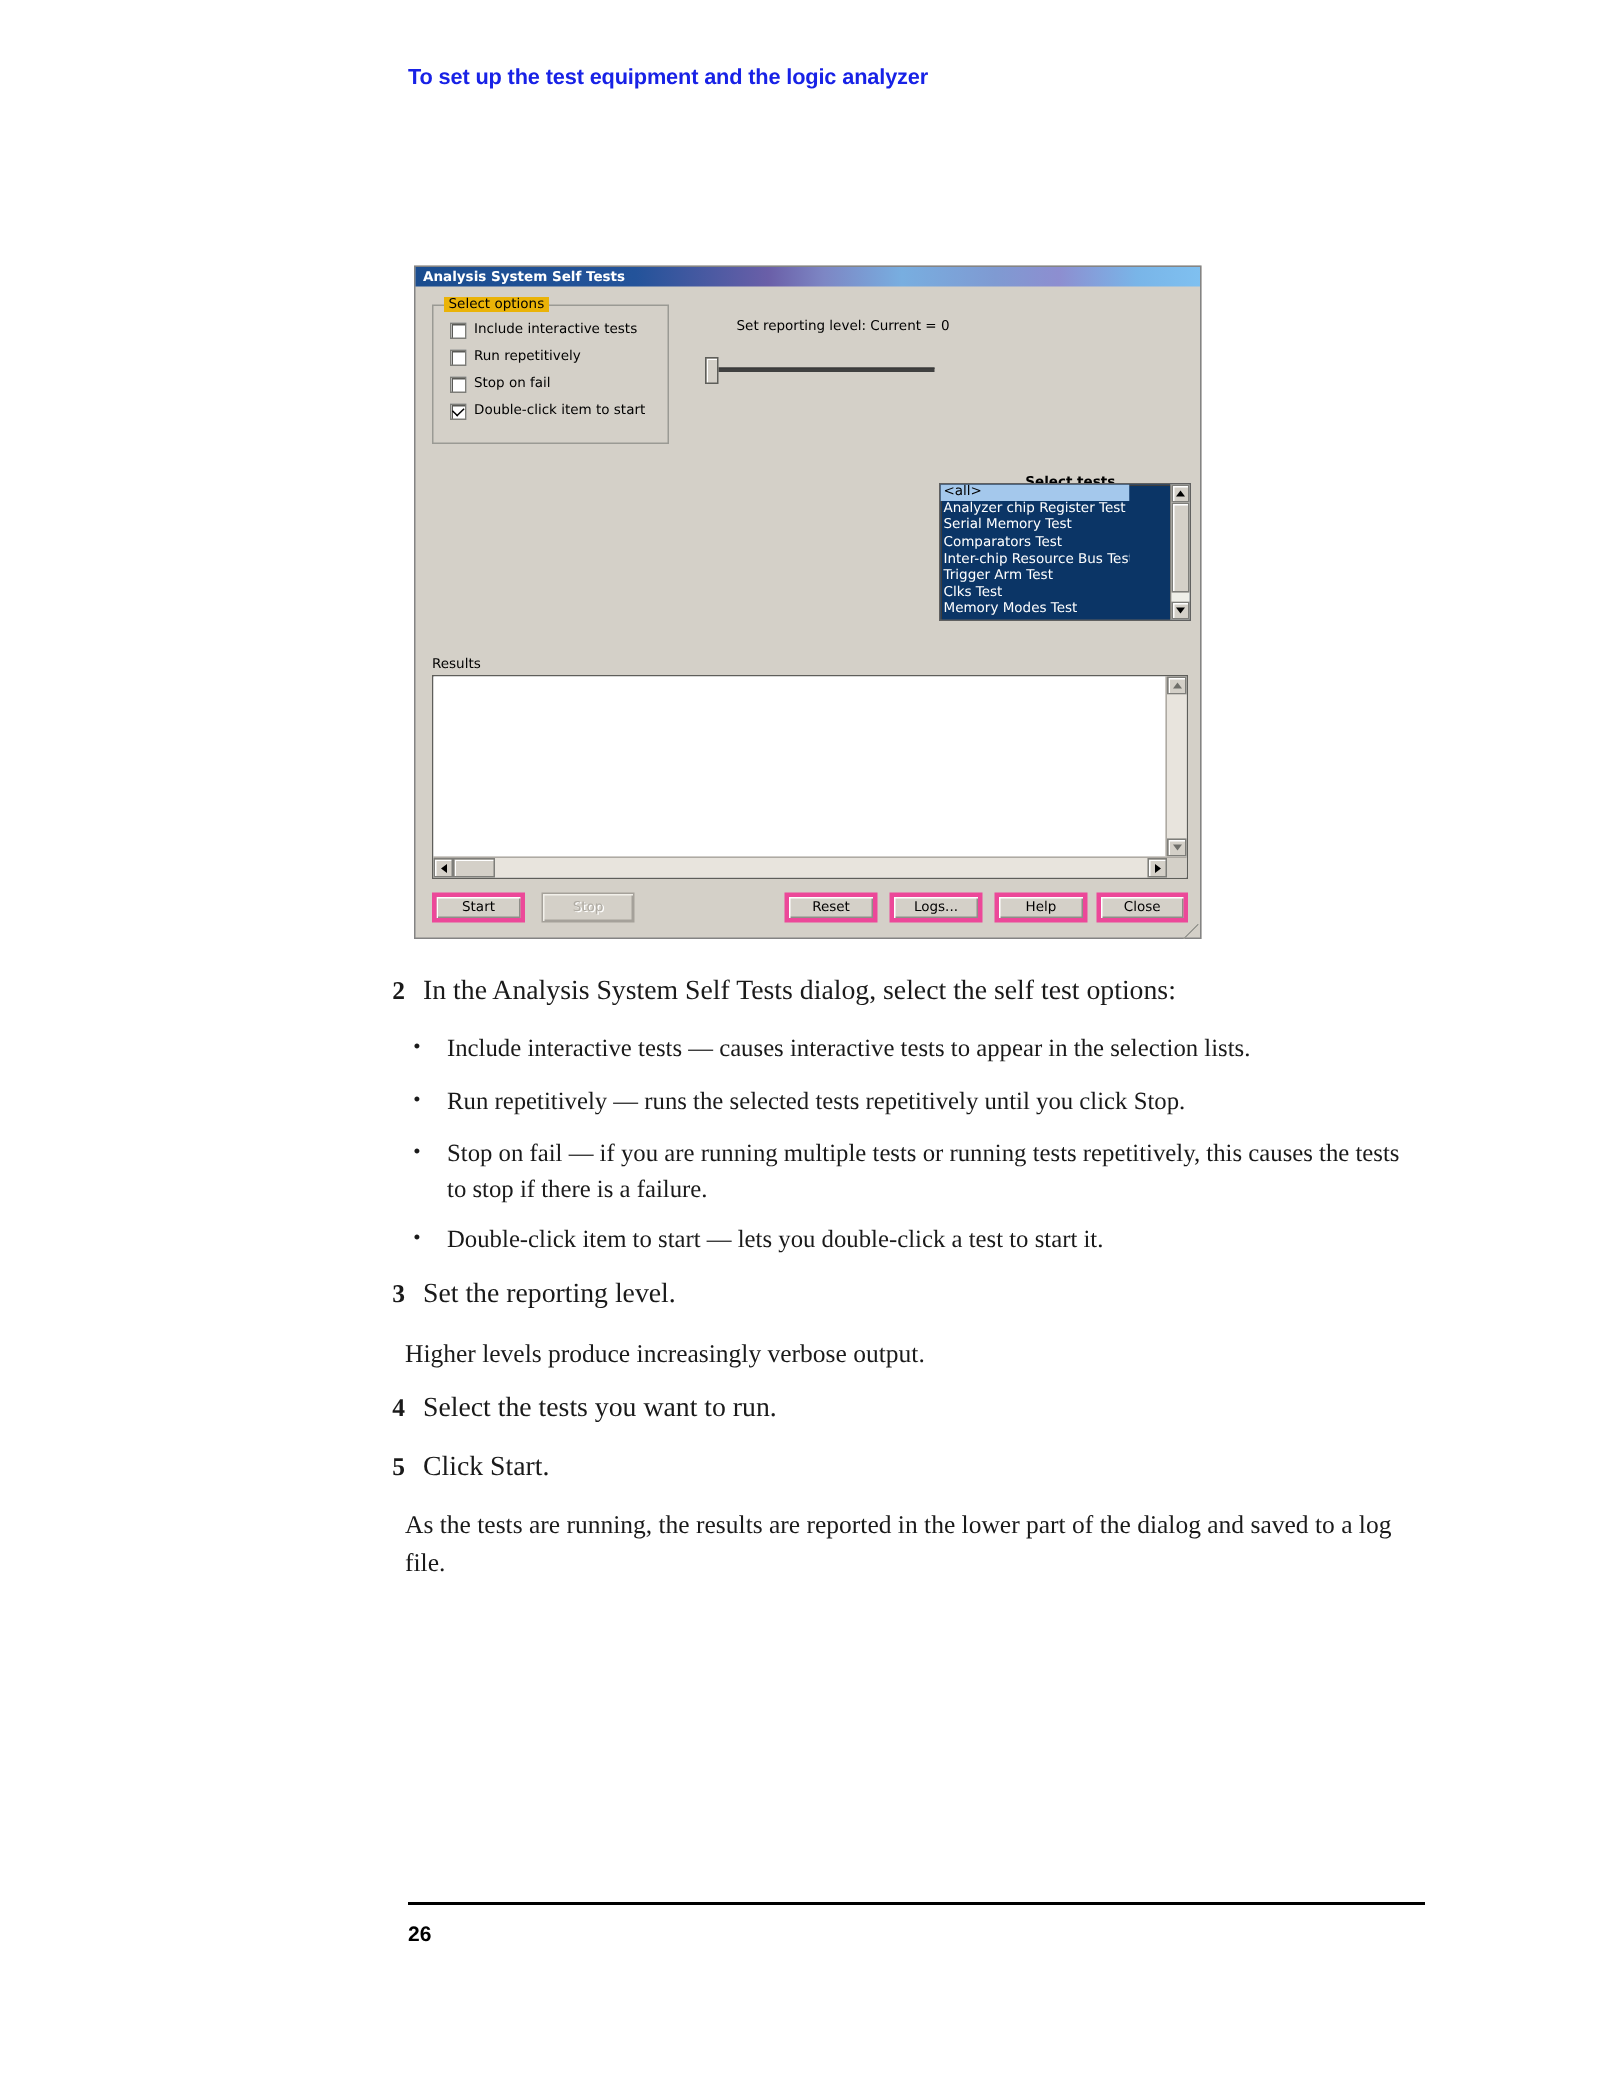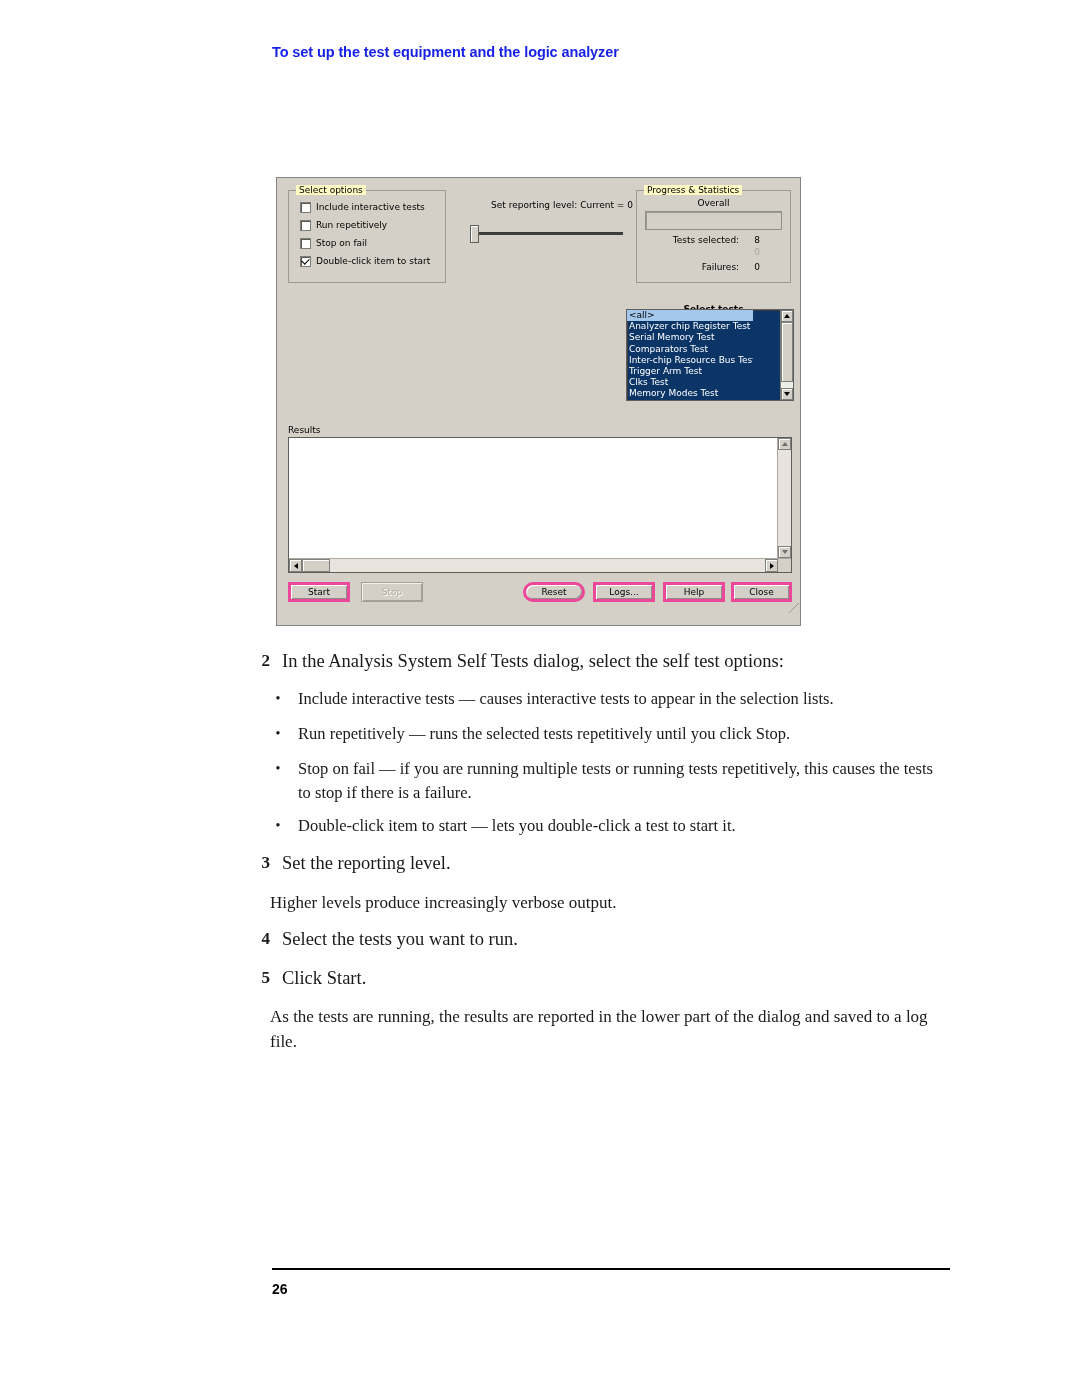--- a/index.html
+++ b/index.html
@@ -50,21 +50,21 @@
   .dlg-body { position:relative; width:100%; height:436px; }
 
   
   .grp {
     position:absolute;
     border:1px solid #9a9a94;
     box-sizing:border-box;
   }
   .grp-legend {
     position:absolute; top:-6px; left:7px;
-    background:#fef9c3; padding:0 3px;
+    background:#eab308; padding:0 3px;
     font-size:9px; white-space:nowrap;
   }
 
   #grp-options { left:11px; top:12px; width:158px; height:93px; }
   .cb-row { display:flex; align-items:center; margin:0 0 0 11px; height:18px; }
   .cb-row.first { margin-top:7px; }
   .cbox {
     width:9px; height:9px; background:#fff;
     border:1px solid #7d7d78;
     box-shadow:inset 1px 1px 0 #5a5a56;
@@ -212,21 +212,21 @@
     white-space:nowrap;
   }
   .btn.disabled {
     color:#b0aca4;
     border:1px solid #a5a19a;
     text-shadow:1px 1px 0 #ffffff;
     box-shadow:inset 1px 1px 0 #f2f0ea, inset -1px -1px 0 #a5a19a;
   }
   #btn-start { left:0px;   width:62px; }
   #btn-stop  { left:73px;  width:62px; }
-  #btn-reset { left:235px; width:62px;border-radius:10px; }
+  #btn-reset { left:235px; width:62px; }
   #btn-logs  { left:305px; width:62px; }
   #btn-help  { left:375px; width:62px; }
   #btn-close { left:443px; width:61px; }
   .dlg-grip {
     position:absolute; right:1px; bottom:1px; width:10px; height:10px;
     background:
       linear-gradient(135deg, transparent 46%, #9a9a94 46%, #9a9a94 54%, transparent 54%);
   }
 
   
@@ -274,20 +274,23 @@
 </style>
 </head>
 <body>
 
 <div class="hdr">
   <div class="hdr-task">To set up the test equipment and the logic analyzer</div>
 </div>
 
 <div class="dlg">
 
+  <div class="dlg-titlebar">
+    <span class="dlg-title">Analysis System Self Tests</span>
+  </div>
 
   <div class="dlg-body">
 
     <div class="grp" id="grp-options">
       <span class="grp-legend">Select options</span>
 
       <div class="cb-row first">
         <span class="cbox"></span>
         <span class="cb-label">Include interactive tests</span>
       </div>
@@ -306,36 +309,20 @@
     </div>
 
     <div id="slider-block">
       <div class="slider-caption">Set reporting level: Current =  0</div>
       <div class="slider-track-wrap">
         <div class="slider-track"></div>
         <div class="slider-thumb"></div>
       </div>
     </div>
 
-    <div class="grp" id="grp-stats">
-      <span class="grp-legend">Progress &amp; Statistics</span>
-      <div class="stats-overall-label">Overall</div>
-      <div class="stats-bar"></div>
-      <div class="stats-line">
-        <span>Tests selected:</span>
-        <span class="val">8</span>
-      </div>
-      <div class="stats-line faint">
-        <span class="val">0</span>
-      </div>
-      <div class="stats-line">
-        <span>Failures:</span>
-        <span class="val">0</span>
-      </div>
-    </div>
 
     <div id="select-tests-label">Select tests</div>
     <div id="select-tests-box">
       <div class="lb-items">
         <div class="lb-item current">&lt;all&gt;</div>
         <div class="lb-item">Analyzer chip Register Test</div>
         <div class="lb-item">Serial Memory Test</div>
         <div class="lb-item">Comparators Test</div>
         <div class="lb-item">Inter-chip Resource Bus Test</div>
         <div class="lb-item">Trigger Arm Test</div>

